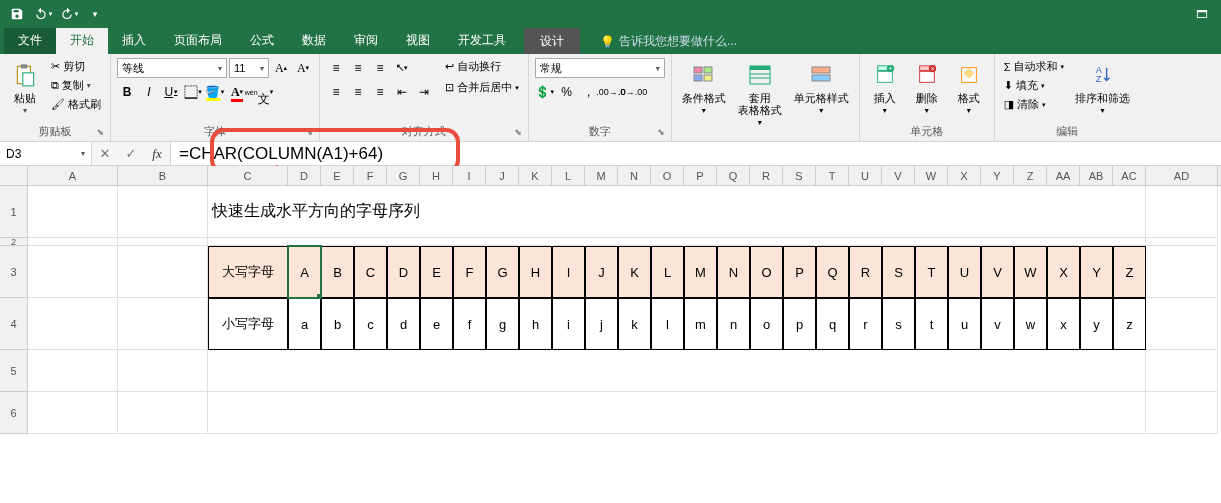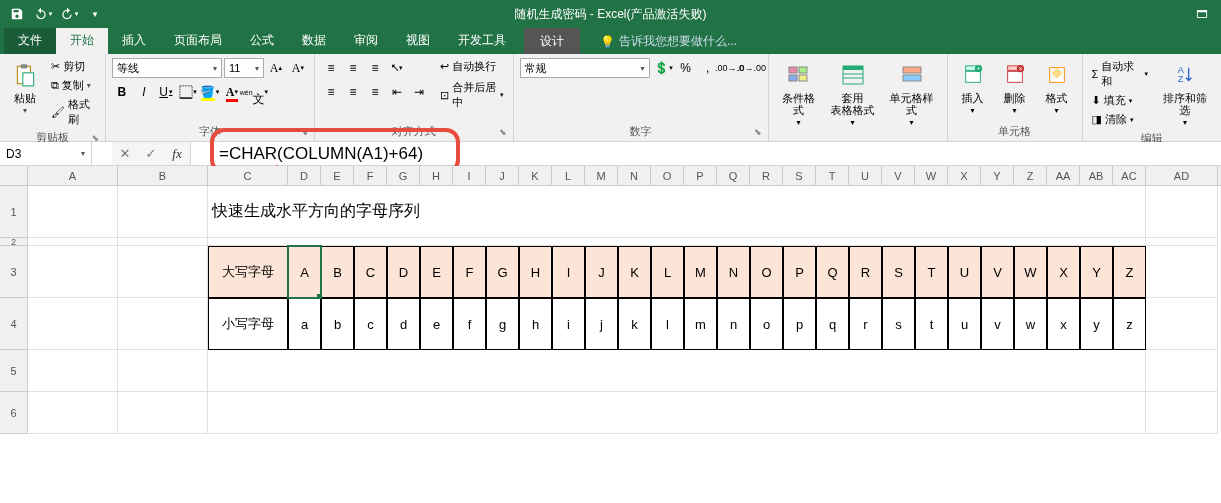--- a/index.html
+++ b/index.html
@@ -37,21 +37,21 @@
 
 .font-row { display: flex; align-items: center; gap: 2px; }
 .combo { background: #fff; border: 1px solid #ababab; height: 20px; display: flex; align-items: center; padding: 0 4px; font-size: 11px; }
 .combo.font-name { width: 110px; }
 .combo.font-size { width: 40px; }
 .combo .caret { margin-left: auto; font-size: 8px; color: #555; }
 .mini-btn { width: 20px; height: 20px; display: flex; align-items: center; justify-content: center; cursor: pointer; font-size: 12px; border: 1px solid transparent; }
 .num-combo { width: 130px; }
 
 
-.fbar-row { display: flex; height: 24px; border-bottom: 1px solid #d4d4d4; align-items: stretch; gap: 20px; }
+.fbar-row { display: flex; height: 24px; border-bottom: 1px solid #d4d4d4; align-items: stretch; }
 .name-box { width: 92px; border-right: 1px solid #d4d4d4; display: flex; align-items: center; padding: 0 6px; background: #fff; }
 .name-box .caret { margin-left: auto; font-size: 8px; color: #555; }
 .fbar-btns { display: flex; align-items: center; border-right: 1px solid #d4d4d4; background: #f5f5f5; }
 .fbar-btn { width: 26px; display: flex; align-items: center; justify-content: center; color: #777; cursor: pointer; font-size: 13px; }
 .fbar-btn.fx { font-style: italic; font-family: serif; color: #333; }
 .formula-input { flex: 1; padding: 0 8px; display: flex; align-items: center; font-size: 17px; background: #fff; }
 .red-callout { position: absolute; border: 4px solid #e74c3c; border-radius: 14px; pointer-events: none; }
 .red-arrow { position: absolute; pointer-events: none; }
 
 
@@ -96,21 +96,20 @@
         <span style="font-size:7px;margin-left:1px">▾</span>
       </div>
     <div class="qat-item">
         <svg width="14" height="14" viewBox="0 0 24 24">
           <path d="M12 5V1l5 5-5 5V7c-3 0-6 2-6 6s3 6 6 6 6-2 6-6h2c0 5-4 8-8 8s-8-3-8-8 4-8 8-8z"></path>
         </svg>
         <span style="font-size:7px;margin-left:1px">▾</span>
       </div>
     <div class="qat-item" style="font-size:9px">▾</div>
   </div>
-  <div class="title-text">随机生成密码 - Excel(产品激活失败)</div>
   <div class="title-right">
     <div class="qat-item">
         <svg width="14" height="14" viewBox="0 0 24 24" fill="#fff">
           <rect x="4" y="6" width="16" height="12" stroke="#fff" stroke-width="1.5" fill="none"></rect>
           <rect x="4" y="6" width="16" height="3" fill="#fff"></rect>
         </svg>
       </div>
   </div>
 </div>
 
@@ -236,21 +235,21 @@
             <span>⊡</span>
             <span>合并后居中</span>
             <span style="font-size:7px">▾</span>
           </div>
       </div>
     </div>
     <div class="rgroup-label"><span>对齐方式</span><span class="launcher">⬊</span></div>
   </div>
 
   <div class="rgroup">
-    <div class="rgroup-body" style="flex-direction:row;gap:4px">
+    <div class="rgroup-body" style="flex-direction:column;gap:4px">
       <div class="combo num-combo">
           <span>常规</span>
           <span class="caret">▾</span>
         </div>
       <div class="font-row">
         <div class="mini-btn">💲<span style="font-size:7px">▾</span></div>
         <div class="mini-btn">%</div>
         <div class="mini-btn">,</div>
         <div class="mini-btn" style="font-size:9px">.00→.0</div>
         <div class="mini-btn" style="font-size:9px">.0→.00</div>

